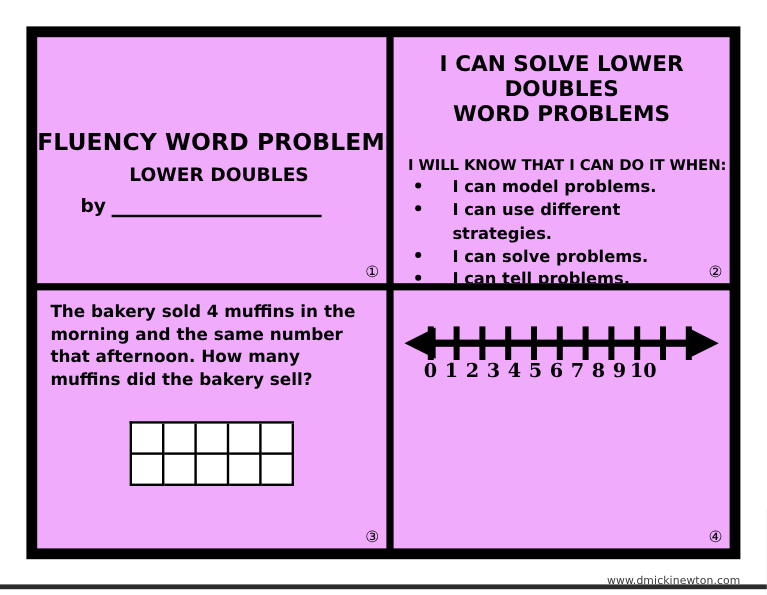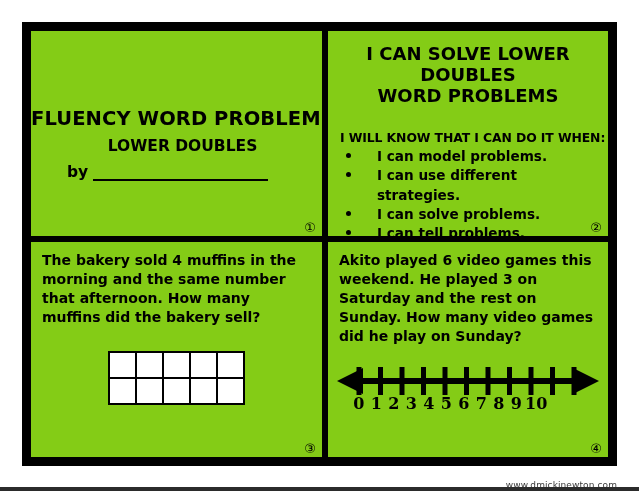--- a/index.html
+++ b/index.html
@@ -31,21 +31,21 @@
     position: relative;
     width: 100%;
     height: 100%;
     background: #000000;
     display: grid;
     grid-template-columns: 291px 1fr;
     grid-template-rows: 205px 1fr;
     gap: 6px;
   }
   .panel {
-    background: #84cc16;
+    background: #f0abfc;
     position: relative;
     box-sizing: border-box;
     overflow: hidden;
   }
 
   
   .panel-number {
     position: absolute;
     right: 6px;
     bottom: 2px;
@@ -286,21 +286,20 @@
           <div class="cell"></div>
           <div class="cell"></div>
           <div class="cell"></div>
           <div class="cell"></div>
         </div>
       </div>
       <div class="panel-number">③</div>
     </div>
 
     <div class="panel problem-panel" id="panel-problem-4">
-      <div class="problem-text">Akito played 6 video games this weekend. He played 3 on Saturday and the rest on Sunday. How many video games did he play on Sunday?</div>
       <div id="number-line-wrap">
         <div id="number-line">
           <svg width="262" height="32" viewBox="0 0 262 32">
 
             <rect x="22" y="12" width="218" height="6" fill="#000000"></rect>
 
             <polygon points="0,15 26,2 26,28" fill="#000000"></polygon>
 
             <polygon points="262,15 236,2 236,28" fill="#000000"></polygon>
 

